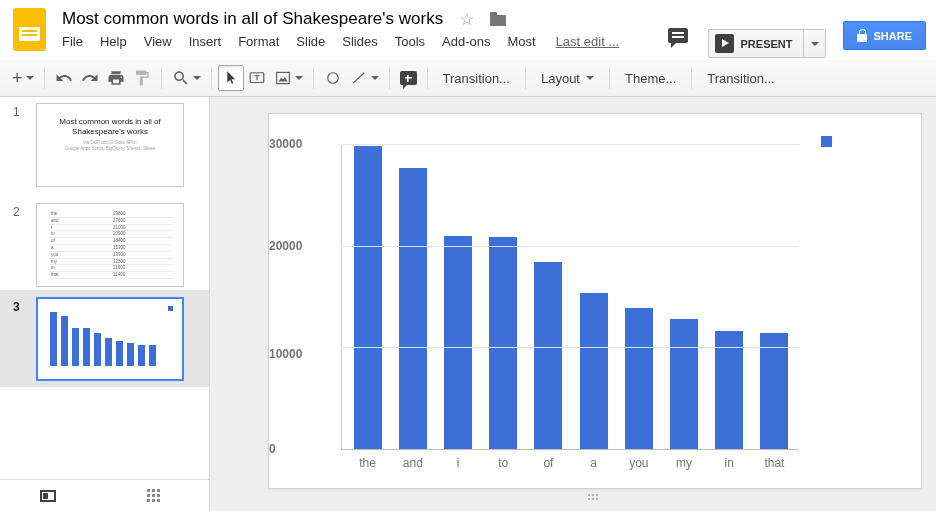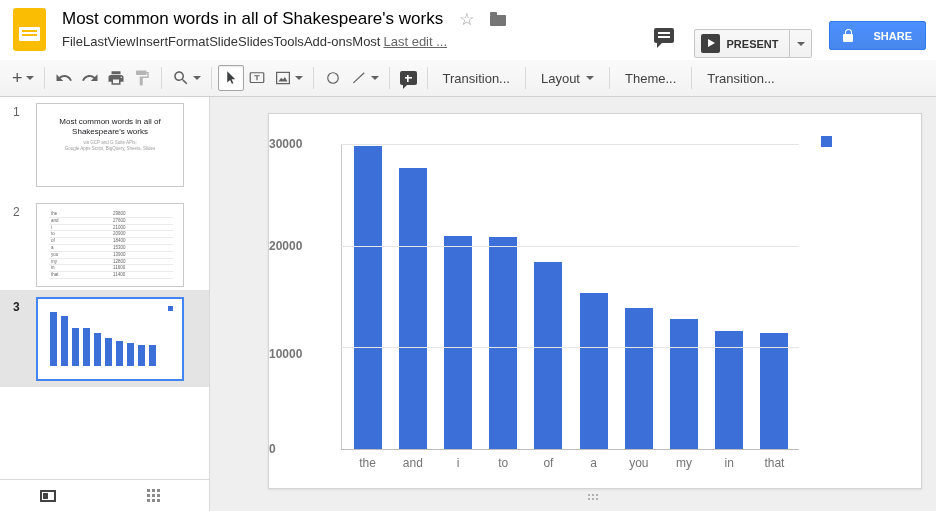--- a/index.html
+++ b/index.html
@@ -9,35 +9,35 @@
   
   .app-header{position:absolute;top:0;left:0;right:0;height:60px;background:#fff;}
   .logo{position:absolute;left:13px;top:8px;width:33px;height:43px;background:#fbbc04;border-radius:3px;}
   .logo-lines{position:absolute;left:6px;top:19px;width:21px;height:14px;background:#fff;border-radius:1px;}
   .logo-lines::before{content:"";position:absolute;left:3px;top:3px;width:15px;height:2px;background:#fbbc04;box-shadow:0 4px 0 #fbbc04;}
   .title-row{position:absolute;left:62px;top:7px;height:24px;display:flex;align-items:center;gap:16px;}
   .doc-title{font-size:17px;color:#000;white-space:nowrap;}
   .star-glyph{font-size:17px;color:#9e9e9e;line-height:1;}
   .folder-shape{position:relative;width:16px;height:11px;background:#757575;border-radius:1px;margin-top:2px;}
   .folder-shape::before{content:"";position:absolute;top:-3px;left:0;width:7px;height:3px;background:#757575;border-radius:1px 1px 0 0;}
-  .menubar{position:absolute;left:62px;top:34px;display:flex;align-items:center;gap:0;font-size:13px;color:#333;}
+  .menubar{position:absolute;left:62px;top:34px;display:flex;align-items:center;gap:17px;font-size:13px;color:#333;}
   .menubar span{cursor:default;}
   .last-edit{color:#666;text-decoration:underline;margin-left:3px;}
   .head-right{position:absolute;right:10px;top:13px;display:flex;align-items:center;}
   .comment-btn{border:none;background:none;padding:0;margin-right:20px;cursor:pointer;}
   .bubble{position:relative;width:20px;height:15px;background:#424242;border-radius:2px;display:block;}
   .bubble::before{content:"";position:absolute;left:4px;top:4px;width:12px;height:2px;background:#fff;box-shadow:0 4px 0 #fff;}
   .bubble::after{content:"";position:absolute;left:3px;bottom:-5px;border:3px solid transparent;border-top-color:#424242;border-left-color:#424242;}
   .present-group{display:flex;margin-top:16px;}
   .present-btn{display:flex;align-items:center;gap:7px;height:29px;padding:0 11px 0 6px;background:linear-gradient(#f8f8f8,#f1f1f1);border:1px solid #c6c6c6;border-radius:2px 0 0 2px;font-family:inherit;font-size:11px;font-weight:bold;color:#333;cursor:pointer;}
   .play-tile{position:relative;width:19px;height:19px;background:#404040;border-radius:2px;display:block;}
   .play-tile::before{content:"";position:absolute;left:7px;top:5px;border-left:7px solid #fff;border-top:4.5px solid transparent;border-bottom:4.5px solid transparent;}
   .present-caret{width:22px;height:29px;border:1px solid #c6c6c6;border-left:none;background:linear-gradient(#f8f8f8,#f1f1f1);border-radius:0 2px 2px 0;display:flex;align-items:center;justify-content:center;cursor:pointer;}
   .tri-down{width:0;height:0;border-left:4px solid transparent;border-right:4px solid transparent;border-top:4px solid #616161;}
-  .share-btn{display:flex;align-items:center;gap:20px;height:29px;padding:0 13px;margin-left:17px;background:linear-gradient(#4d90fe,#4787ed);border:1px solid #3079ed;border-radius:2px;font-family:inherit;font-size:11px;font-weight:bold;color:#fff;cursor:pointer;}
+  .share-btn{display:flex;align-items:center;gap:6px;height:29px;padding:0 13px;margin-left:17px;background:linear-gradient(#4d90fe,#4787ed);border:1px solid #3079ed;border-radius:2px;font-family:inherit;font-size:11px;font-weight:bold;color:#fff;cursor:pointer;}
   .lock{position:relative;width:10px;height:8px;background:#fff;border-radius:1px;margin-top:4px;display:block;}
   .lock::before{content:"";position:absolute;left:1.5px;top:-5px;width:5px;height:5px;border:1.5px solid #fff;border-bottom:none;border-radius:4px 4px 0 0;}
 
   
   .toolbar{position:absolute;top:60px;left:0;right:0;height:37px;background:linear-gradient(#fafafa,#f2f2f2);border-bottom:1px solid #d0d0d0;box-sizing:border-box;display:flex;align-items:center;padding-left:8px;}
   .tb-btn{height:26px;min-width:24px;display:flex;align-items:center;justify-content:center;gap:3px;border:1px solid transparent;border-radius:2px;padding:0 3px;cursor:pointer;background:none;box-sizing:border-box;}
   .tb-btn.selected{border:1px solid #a6a6a6;background:#fff;box-shadow:inset 0 1px 2px rgba(0,0,0,.1);}
   .tb-sep{width:1px;height:22px;background:#d9d9d9;margin:0 6px;flex:0 0 1px;}
   .plus-glyph{font-size:18px;color:#555;line-height:1;}
   .tb-text{height:26px;display:flex;align-items:center;gap:6px;padding:0 9px;font-size:13px;color:#404040;border-radius:2px;cursor:pointer;background:none;border:none;font-family:inherit;}
@@ -95,21 +95,21 @@
     <div class="logo">
       <span class="logo-lines"></span>
     </div>
     <div class="title-row">
       <span class="doc-title">Most common words in all of Shakespeare's works</span>
       <span class="star-glyph">☆</span>
       <span class="folder-shape"></span>
     </div>
     <nav class="menubar">
       <span>File</span>
-      <span>Last</span>
+      <span>Help</span>
       <span>View</span>
       <span>Insert</span>
       <span>Format</span>
       <span>Slide</span>
       <span>Slides</span>
       <span>Tools</span>
       <span>Add-ons</span>
       <span>Most</span>
       <span class="last-edit">Last edit ...</span>
     </nav>

